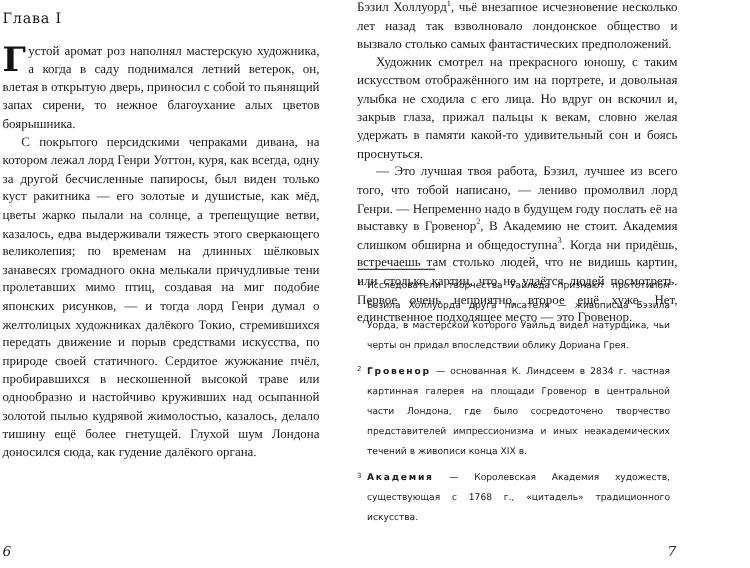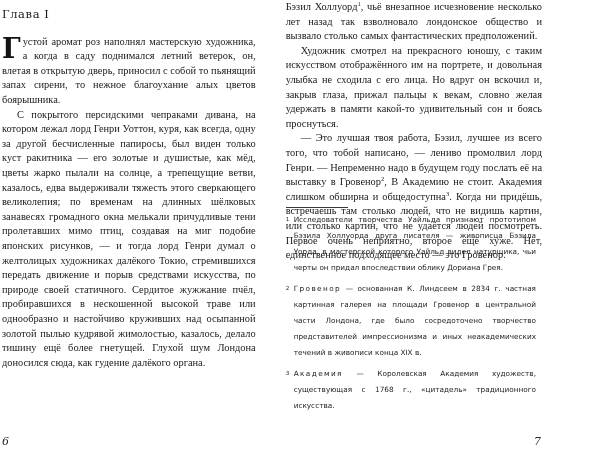--- a/index.html
+++ b/index.html
@@ -99,30 +99,31 @@
     height: 0;
     border-top: 0.8px solid #3a3a3a;
     margin: 0 0 4px 0;
   }
   .footnote {
     margin: 0 0 5px 0;
     text-indent: 0;
     padding-left: 8px;
     position: relative;
   }
-  .footnote:last-child { margin-bottom: 12px; }
+  .footnote:last-child { margin-bottom: 4px; }
   .footnote .fn-num {
     position: absolute;
     left: 0;
     top: -1px;
     font-size: 5.6px;
     vertical-align: super;
   }
   .fn-term {
     letter-spacing: 1.4px;
+    font-weight: bold;
   }
 
   
   .folio {
     position: absolute;
     bottom: 6px;
     font-family: "DejaVu Serif", "Liberation Serif", serif;
     font-size: 11px;
     font-style: italic;
     color: #2a2a2a;

